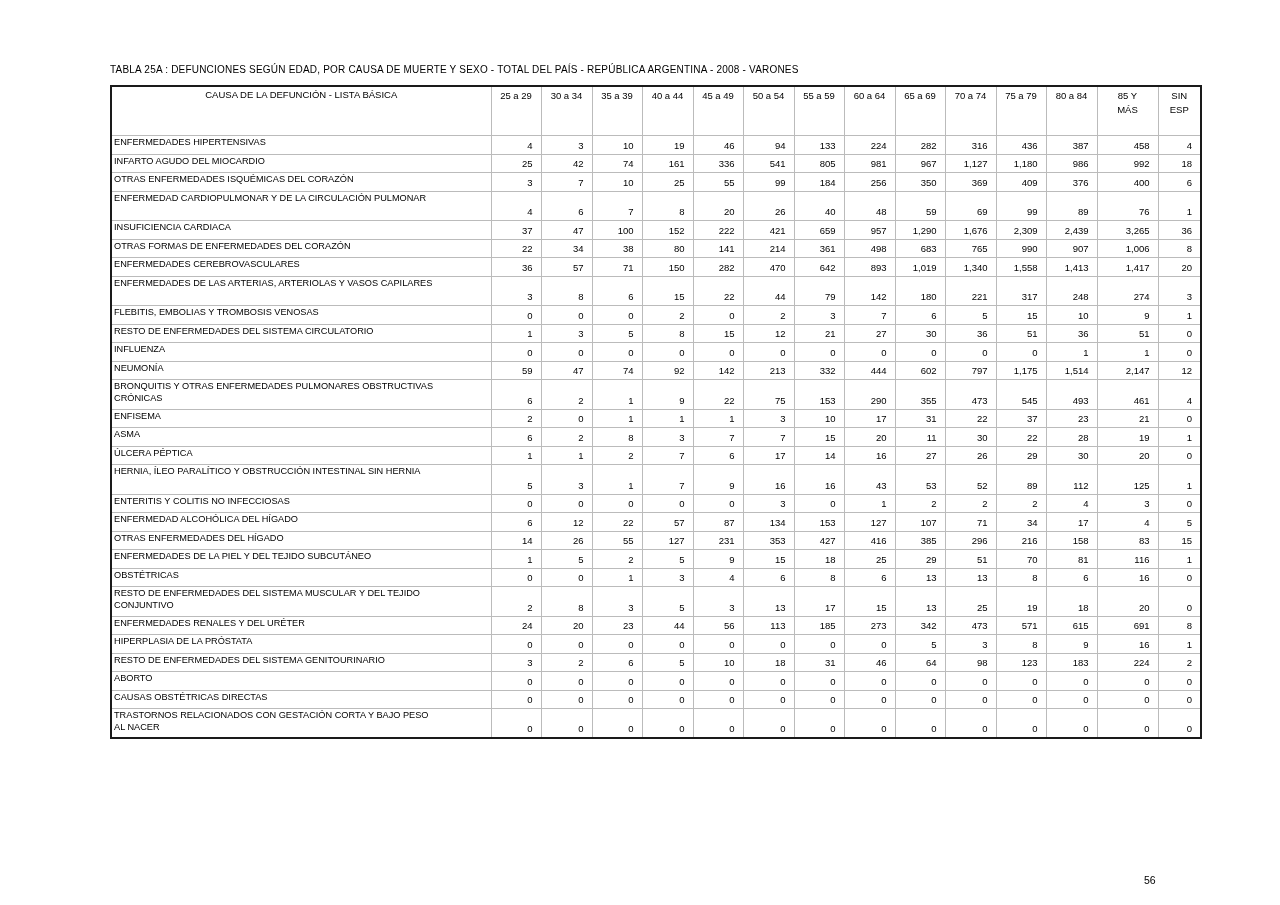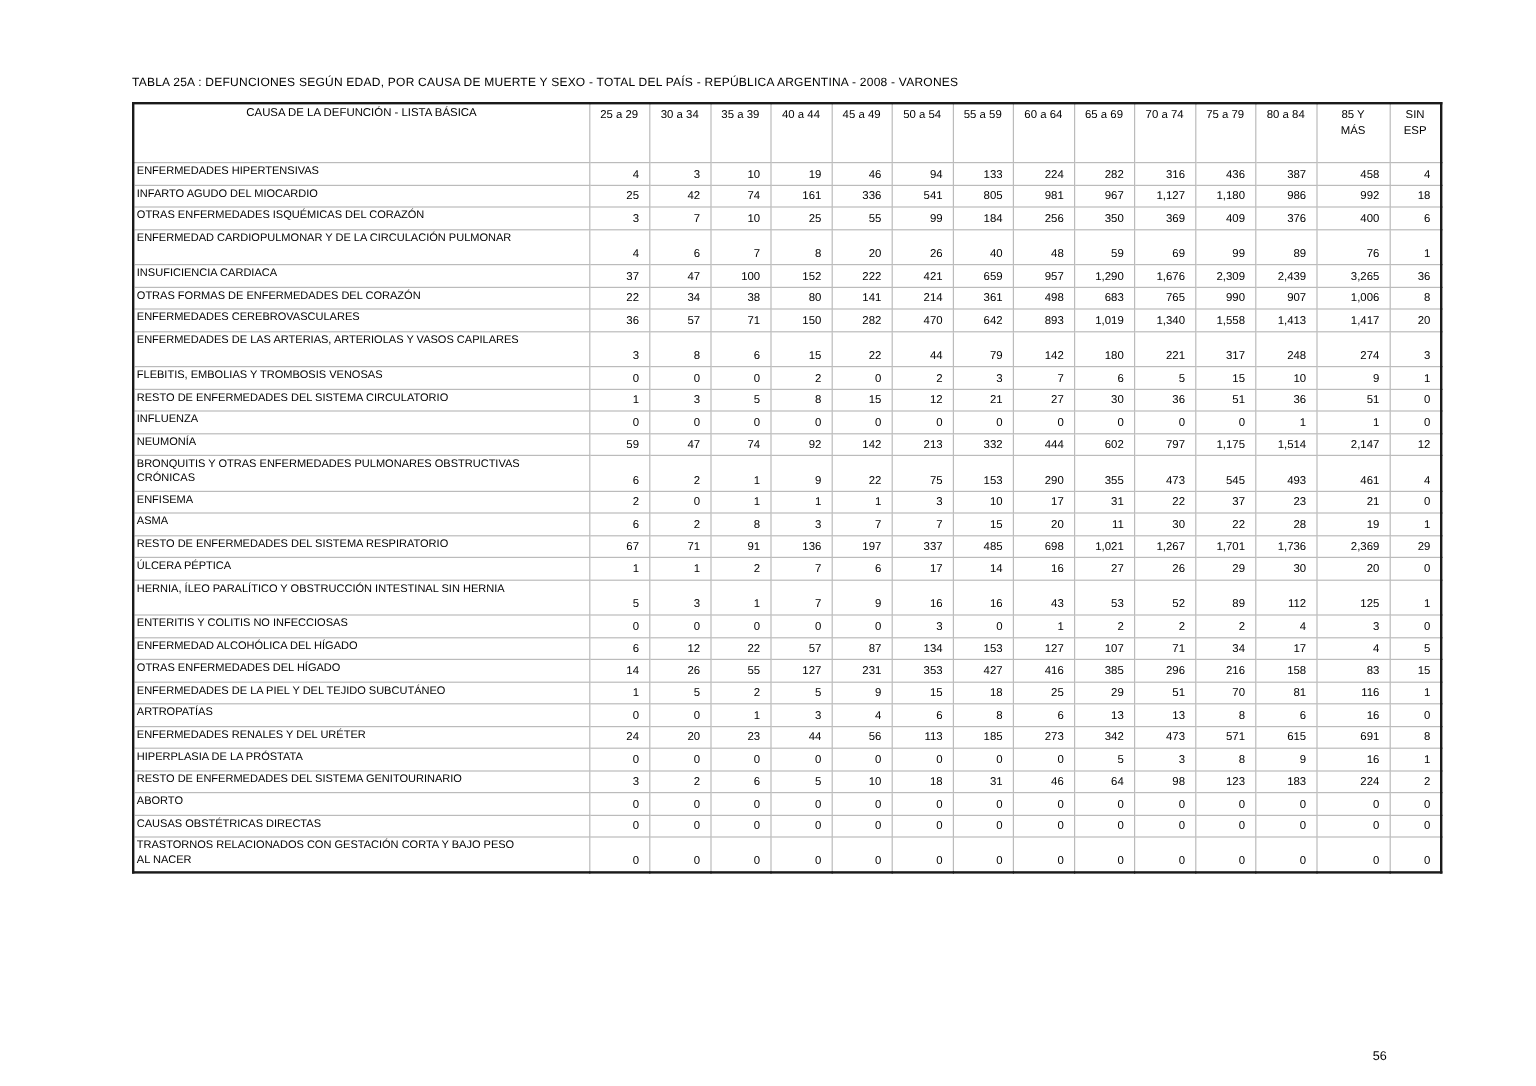--- a/index.html
+++ b/index.html
@@ -377,37 +377,20 @@
           <td class="value-cell">15</td>
           <td class="value-cell">20</td>
           <td class="value-cell">11</td>
           <td class="value-cell">30</td>
           <td class="value-cell">22</td>
           <td class="value-cell">28</td>
           <td class="value-cell">19</td>
           <td class="value-cell">1</td>
         </tr>
         <tr class="row">
-          <td class="cause-cell">RESTO DE ENFERMEDADES DEL SISTEMA RESPIRATORIO</td>
-          <td class="value-cell">67</td>
-          <td class="value-cell">71</td>
-          <td class="value-cell">91</td>
-          <td class="value-cell">136</td>
-          <td class="value-cell">197</td>
-          <td class="value-cell">337</td>
-          <td class="value-cell">485</td>
-          <td class="value-cell">698</td>
-          <td class="value-cell">1,021</td>
-          <td class="value-cell">1,267</td>
-          <td class="value-cell">1,701</td>
-          <td class="value-cell">1,736</td>
-          <td class="value-cell">2,369</td>
-          <td class="value-cell">29</td>
-        </tr>
-        <tr class="row">
           <td class="cause-cell">ÚLCERA PÉPTICA</td>
           <td class="value-cell">1</td>
           <td class="value-cell">1</td>
           <td class="value-cell">2</td>
           <td class="value-cell">7</td>
           <td class="value-cell">6</td>
           <td class="value-cell">17</td>
           <td class="value-cell">14</td>
           <td class="value-cell">16</td>
           <td class="value-cell">27</td>
@@ -496,34 +479,52 @@
           <td class="value-cell">18</td>
           <td class="value-cell">25</td>
           <td class="value-cell">29</td>
           <td class="value-cell">51</td>
           <td class="value-cell">70</td>
           <td class="value-cell">81</td>
           <td class="value-cell">116</td>
           <td class="value-cell">1</td>
         </tr>
         <tr class="row">
-          <td class="cause-cell">ARTROPATÍAS</td>
+          <td class="cause-cell">OBSTÉTRICAS</td>
           <td class="value-cell">0</td>
           <td class="value-cell">0</td>
           <td class="value-cell">1</td>
           <td class="value-cell">3</td>
           <td class="value-cell">4</td>
           <td class="value-cell">6</td>
           <td class="value-cell">8</td>
           <td class="value-cell">6</td>
           <td class="value-cell">13</td>
           <td class="value-cell">13</td>
           <td class="value-cell">8</td>
           <td class="value-cell">6</td>
           <td class="value-cell">16</td>
+          <td class="value-cell">0</td>
+        </tr>
+        <tr class="row tall">
+          <td class="cause-cell">RESTO DE ENFERMEDADES DEL SISTEMA MUSCULAR Y DEL TEJIDO
+CONJUNTIVO</td>
+          <td class="value-cell">2</td>
+          <td class="value-cell">8</td>
+          <td class="value-cell">3</td>
+          <td class="value-cell">5</td>
+          <td class="value-cell">3</td>
+          <td class="value-cell">13</td>
+          <td class="value-cell">17</td>
+          <td class="value-cell">15</td>
+          <td class="value-cell">13</td>
+          <td class="value-cell">25</td>
+          <td class="value-cell">19</td>
+          <td class="value-cell">18</td>
+          <td class="value-cell">20</td>
           <td class="value-cell">0</td>
         </tr>
         <tr class="row">
           <td class="cause-cell">ENFERMEDADES RENALES Y DEL URÉTER</td>
           <td class="value-cell">24</td>
           <td class="value-cell">20</td>
           <td class="value-cell">23</td>
           <td class="value-cell">44</td>
           <td class="value-cell">56</td>
           <td class="value-cell">113</td>

